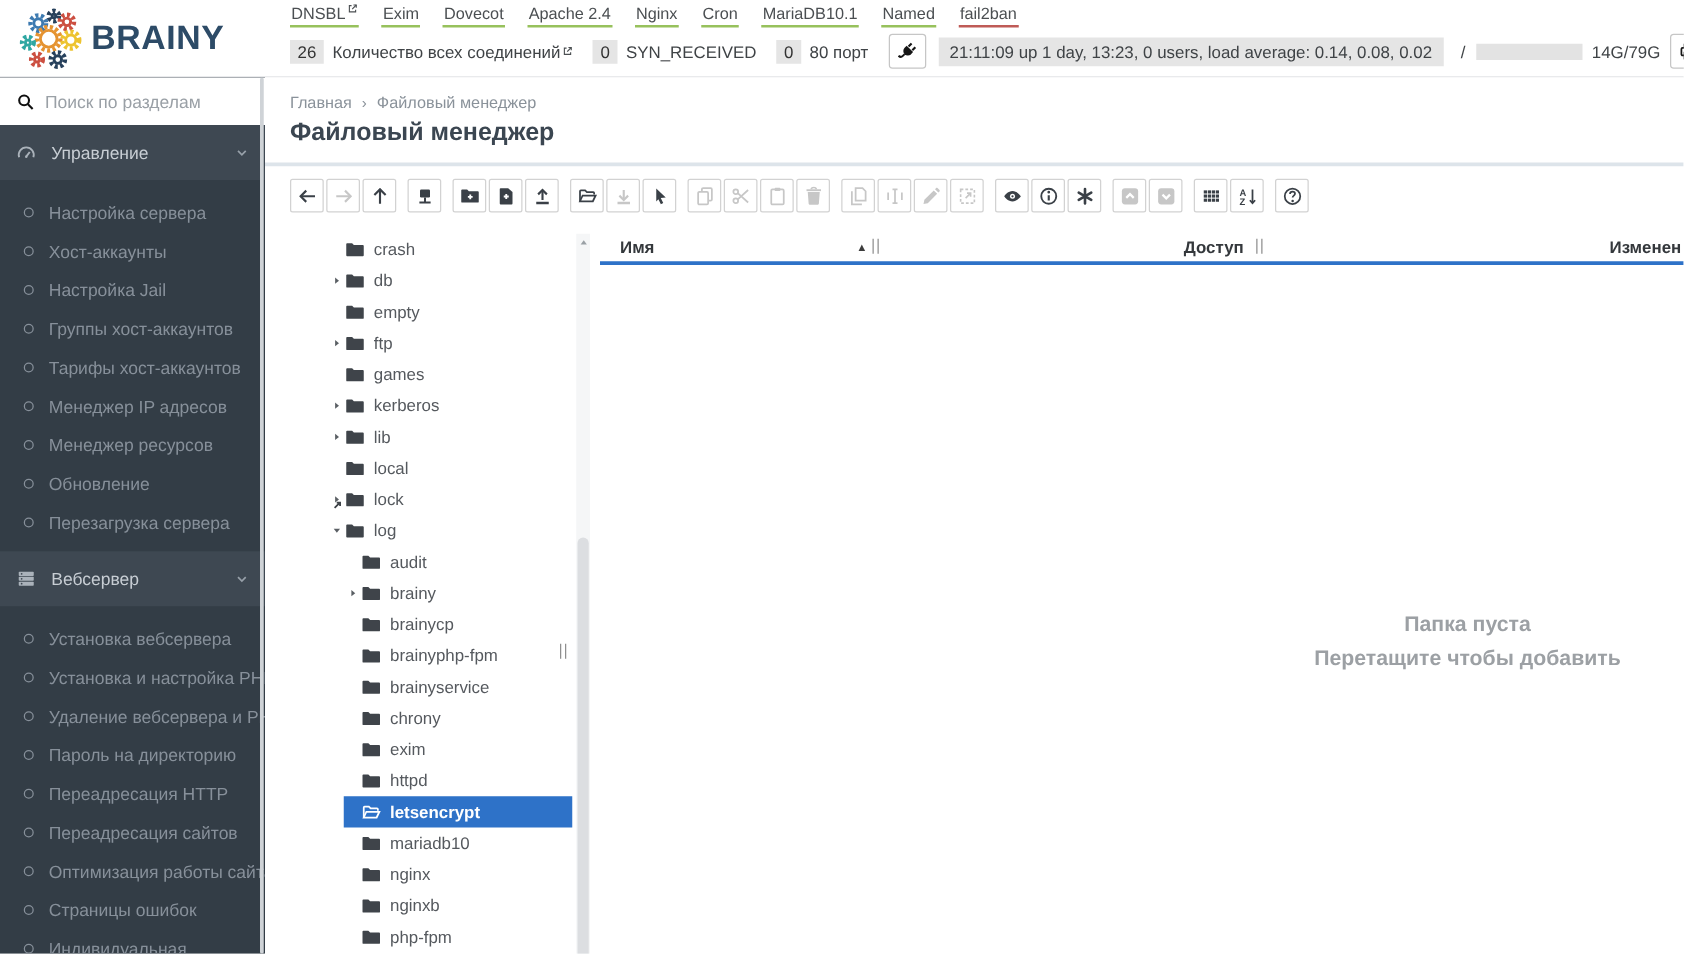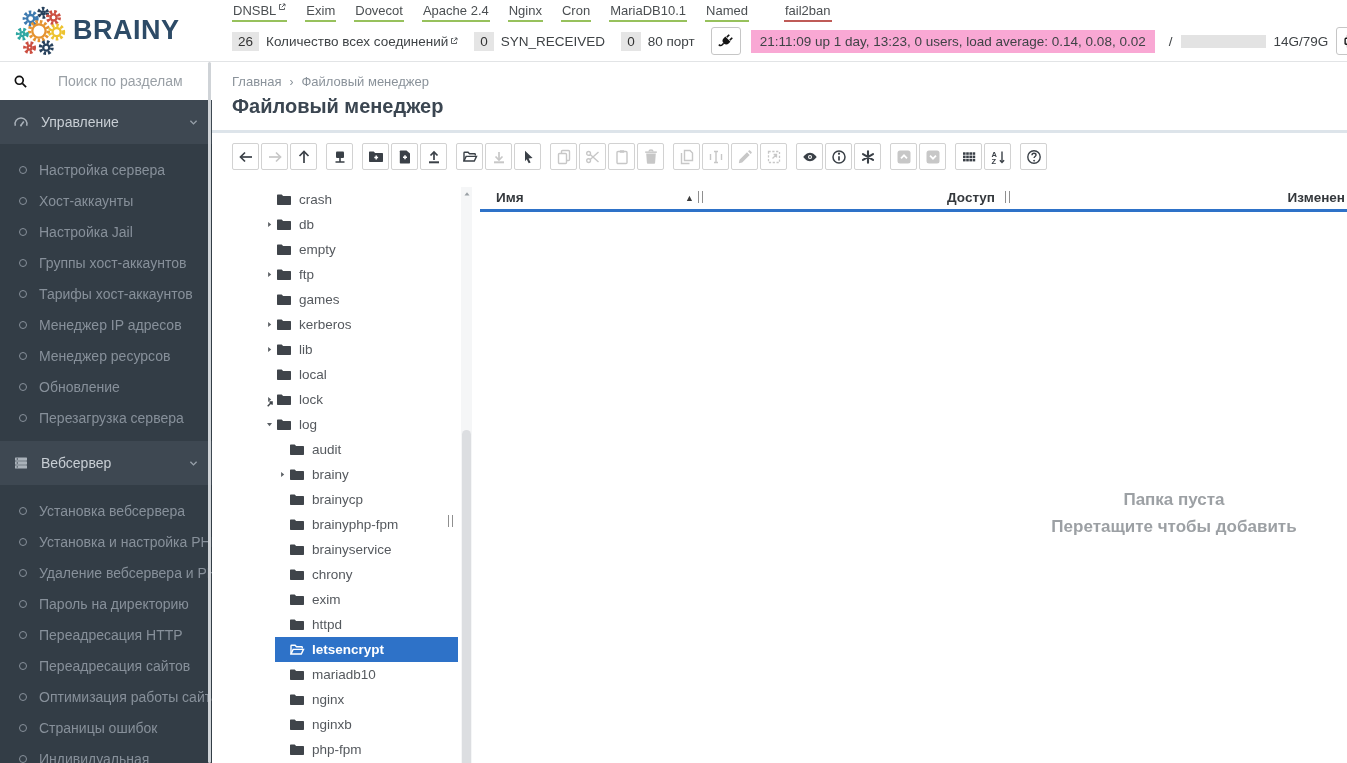--- a/index.html
+++ b/index.html
@@ -8,40 +8,40 @@
   svg{display:block;}
 
   
   .topbar{grid-column:1/3;display:flex;background:#fff;border-bottom:1px solid #e2e4e6;box-sizing:border-box;}
   .logo-wrap{flex:0 0 212px;display:flex;align-items:center;padding-left:14px;box-sizing:border-box;}
   .logo-text{font-size:27px;font-weight:bold;color:#2d4b67;letter-spacing:.5px;margin-left:7px;}
   .topbar-right{flex:1;display:flex;flex-direction:column;padding:2px 0 0 20px;}
   .top-links{display:flex;gap:18px;align-items:flex-start;height:22px;}
   .top-link{font-size:13px;color:#4b4f52;text-decoration:none;padding:1px 1px 2px;border-bottom:2px solid transparent;line-height:15px;white-space:nowrap;display:flex;align-items:flex-start;}
   .top-link.green{border-color:#97c15c;}
-  .top-link.red{border-color:#bf5b57;margin-left:17px;}
+  .top-link.red{border-color:#bf5b57;}
   .ext{margin-left:2px;color:#4b4f52;}
   .ext svg{width:8px;height:8px;}
   .stats-row{display:flex;align-items:center;margin-top:3px;font-size:13.5px;color:#3f4346;}
   .stat{display:flex;align-items:center;margin-right:16px;}
   .stat-badge{background:#e5e5e5;padding:2px 6px;color:#333;margin-right:7px;}
   .stat-label{white-space:nowrap;display:flex;align-items:center;}
   .icon-btn{width:30px;height:28px;border:1px solid #c6c6c6;border-radius:3px;background:#fff;display:flex;align-items:center;justify-content:center;color:#151515;padding:0;box-sizing:border-box;}
   .icon-btn svg{width:17px;height:17px;}
-  .uptime{background:#f9a8d4;padding:4px 9px;color:#3f4346;margin-left:10px;white-space:nowrap;}
+  .uptime{background:#e5e5e5;padding:4px 9px;color:#3f4346;margin-left:10px;white-space:nowrap;}
   .mount{margin-left:14px;}
   .progress{width:85px;height:13px;background:#e3e3e3;margin:0 7px 0 9px;}
   .progress-fill{height:100%;background:#8fc156;}
   .usage{margin-right:8px;}
 
   
   .sidebar{background:#333d46;position:relative;overflow:hidden;}
   .search{height:38px;background:#fff;display:flex;align-items:center;padding:0 13px;box-sizing:border-box;}
   .search svg{width:15px;height:15px;color:#101010;flex:0 0 auto;}
-  .search input{border:none;outline:none;font-size:14px;color:#444;margin-left:28px;width:160px;font-family:"Liberation Sans",sans-serif;}
+  .search input{border:none;outline:none;font-size:14px;color:#444;margin-left:6px;width:160px;font-family:"Liberation Sans",sans-serif;}
   .search input::placeholder{color:#9aa0a6;}
   .side-header{height:44px;background:#3e4852;color:#c8ced4;display:flex;align-items:center;padding:0 13px;font-size:14px;cursor:pointer;}
   .side-header .sh-icon{width:16px;height:16px;color:#aab2ba;margin-right:12px;}
   .side-header .sh-icon svg{width:16px;height:16px;}
   .chev{margin-left:auto;color:#97a0a9;}
   .chev svg{width:11px;height:11px;}
   .side-items{padding:10px 0 8px;}
   .side-item{height:31px;display:flex;align-items:center;padding:0 13px 0 19px;color:#87909a;font-size:14px;cursor:pointer;white-space:nowrap;}
   .ring{width:6px;height:6px;border:1.5px solid #87909a;border-radius:50%;margin-right:12px;flex:0 0 auto;}
   .side-scroll{position:absolute;right:1px;top:0;width:3px;height:100%;background:#cfd3d7;border-radius:2px;}

